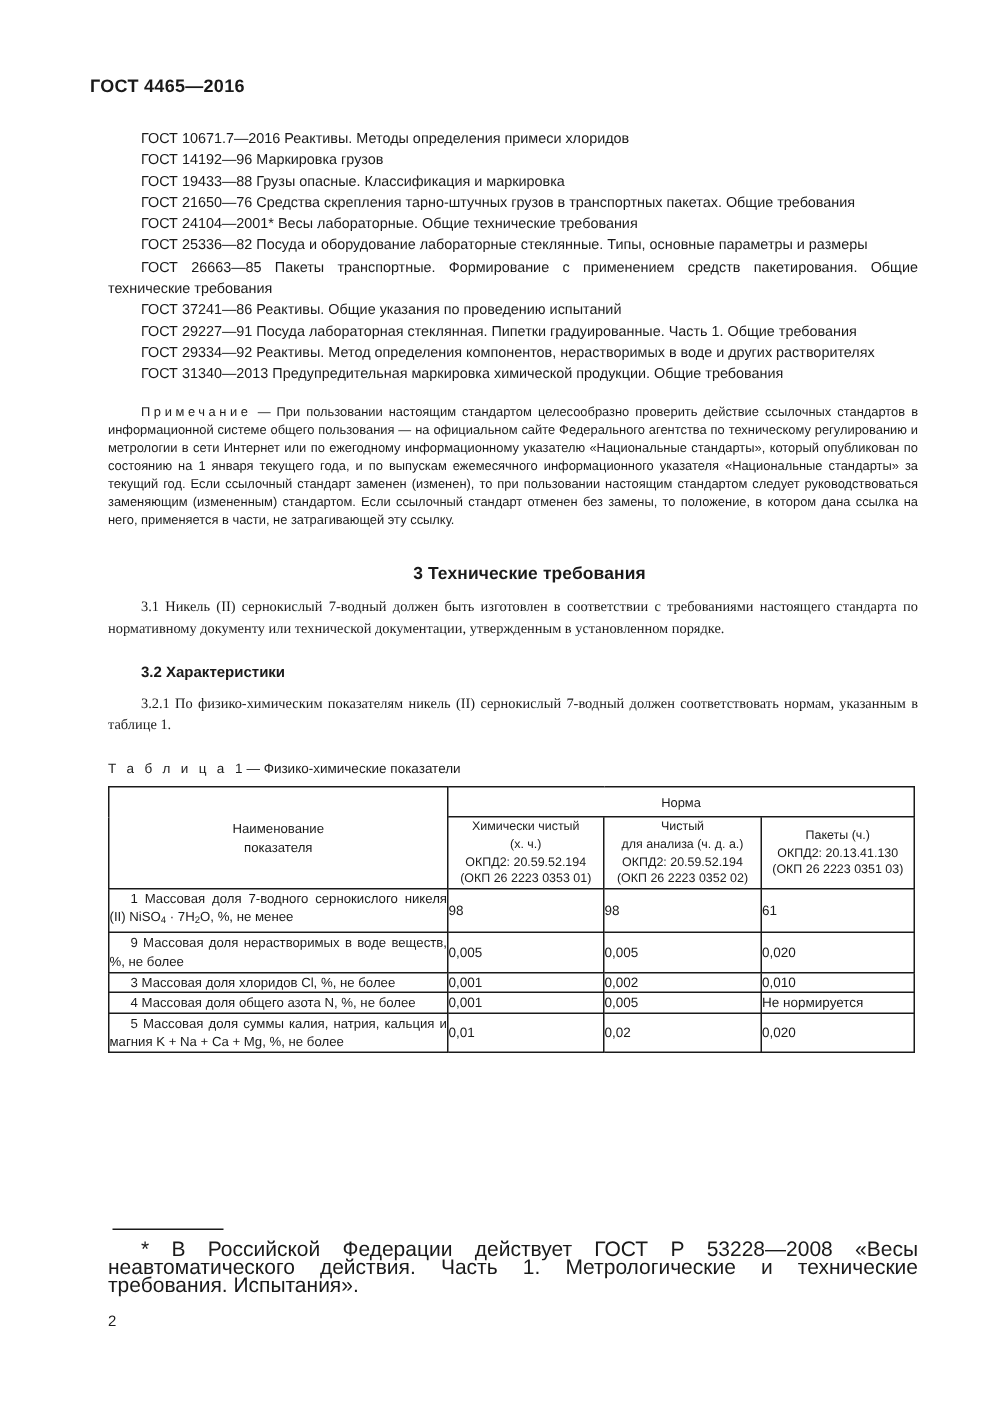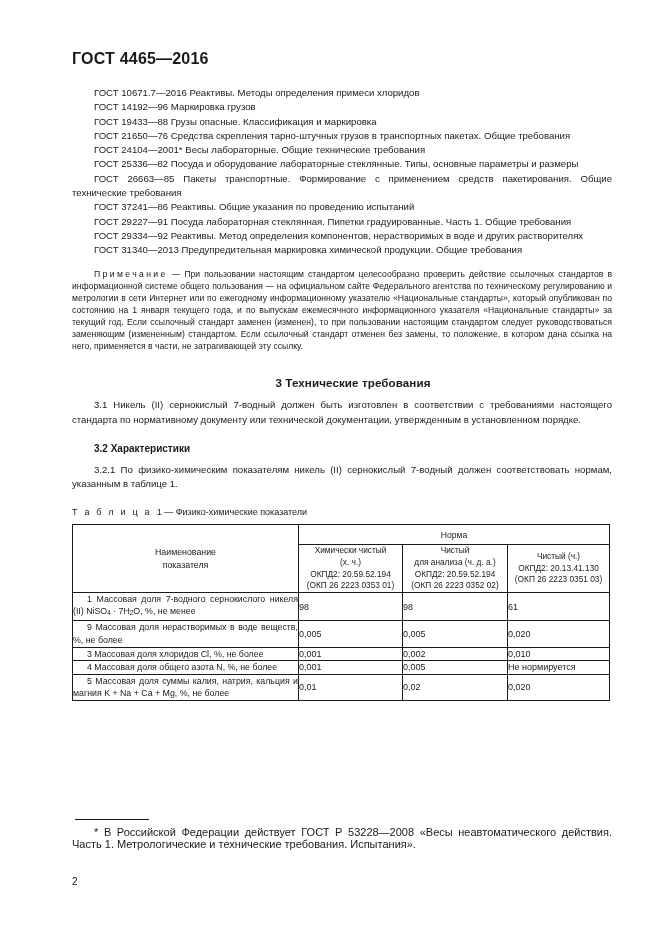--- a/index.html
+++ b/index.html
@@ -19,23 +19,23 @@
     position: absolute;
     left: 0; top: 0;
     width: 661px;
     height: 935px;
     overflow: hidden;
   }
 
   
   .running-head {
     position: absolute;
-    left: 72px;
+    left: 60px;
     top: 50px;
-    font-size: 16px;
+    font-size: 12px;
     font-weight: bold;
     letter-spacing: 0.2px;
   }
 
   
   .content {
     position: absolute;
     left: 72px;
     top: 86px;
     width: 540px;
@@ -47,20 +47,21 @@
     line-height: 14.3px;
     text-align: justify;
     text-justify: inter-word;
   }
   p.ref-line {
     text-indent: 22px;
   }
   p.body-par {
     text-indent: 22px;
     margin-top: 9px;
+    font-family: Liberation Serif, serif;
   }
 
   .note {
     margin-top: 10px;
     font-size: 8.6px;
     line-height: 12.1px;
     text-align: justify;
     text-indent: 22px;
   }
   .note-label {
@@ -146,21 +147,21 @@
     top: 819px;
     width: 74px;
     height: 0;
     border-top: 1px solid #1a1a1a;
   }
   .footnote {
     position: absolute;
     left: 72px;
     top: 826px;
     width: 540px;
-    font-size: 11px;
+    font-size: 14px;
     line-height: 12.2px;
     text-align: justify;
     text-indent: 22px;
   }
 
   .folio {
     position: absolute;
     left: 72px;
     top: 876px;
     font-size: 10px;
@@ -225,21 +226,21 @@
             <span>ОКПД2: 20.59.52.194</span><br>
             <span>(ОКП 26 2223 0353 01)</span>
           </th>
           <th class="grade">
             <span>Чистый</span><br>
             <span>для анализа (ч. д. а.)</span><br>
             <span>ОКПД2: 20.59.52.194</span><br>
             <span>(ОКП 26 2223 0352 02)</span>
           </th>
           <th class="grade">
-            <span>Чистый (ч.)</span><br>
+            <span>Пакеты (ч.)</span><br>
             <span>ОКПД2: 20.13.41.130</span><br>
             <span>(ОКП 26 2223 0351 03)</span>
           </th>
         </tr>
 
         <tr>
           <td class="param"><span>1 Массовая доля 7-водного сернокислого никеля (II) NiSO</span><sub>4</sub><span> · 7H</span><sub>2</sub><span>O, %, не менее</span></td>
           <td class="val">98</td>
           <td class="val">98</td>
           <td class="val">61</td>

